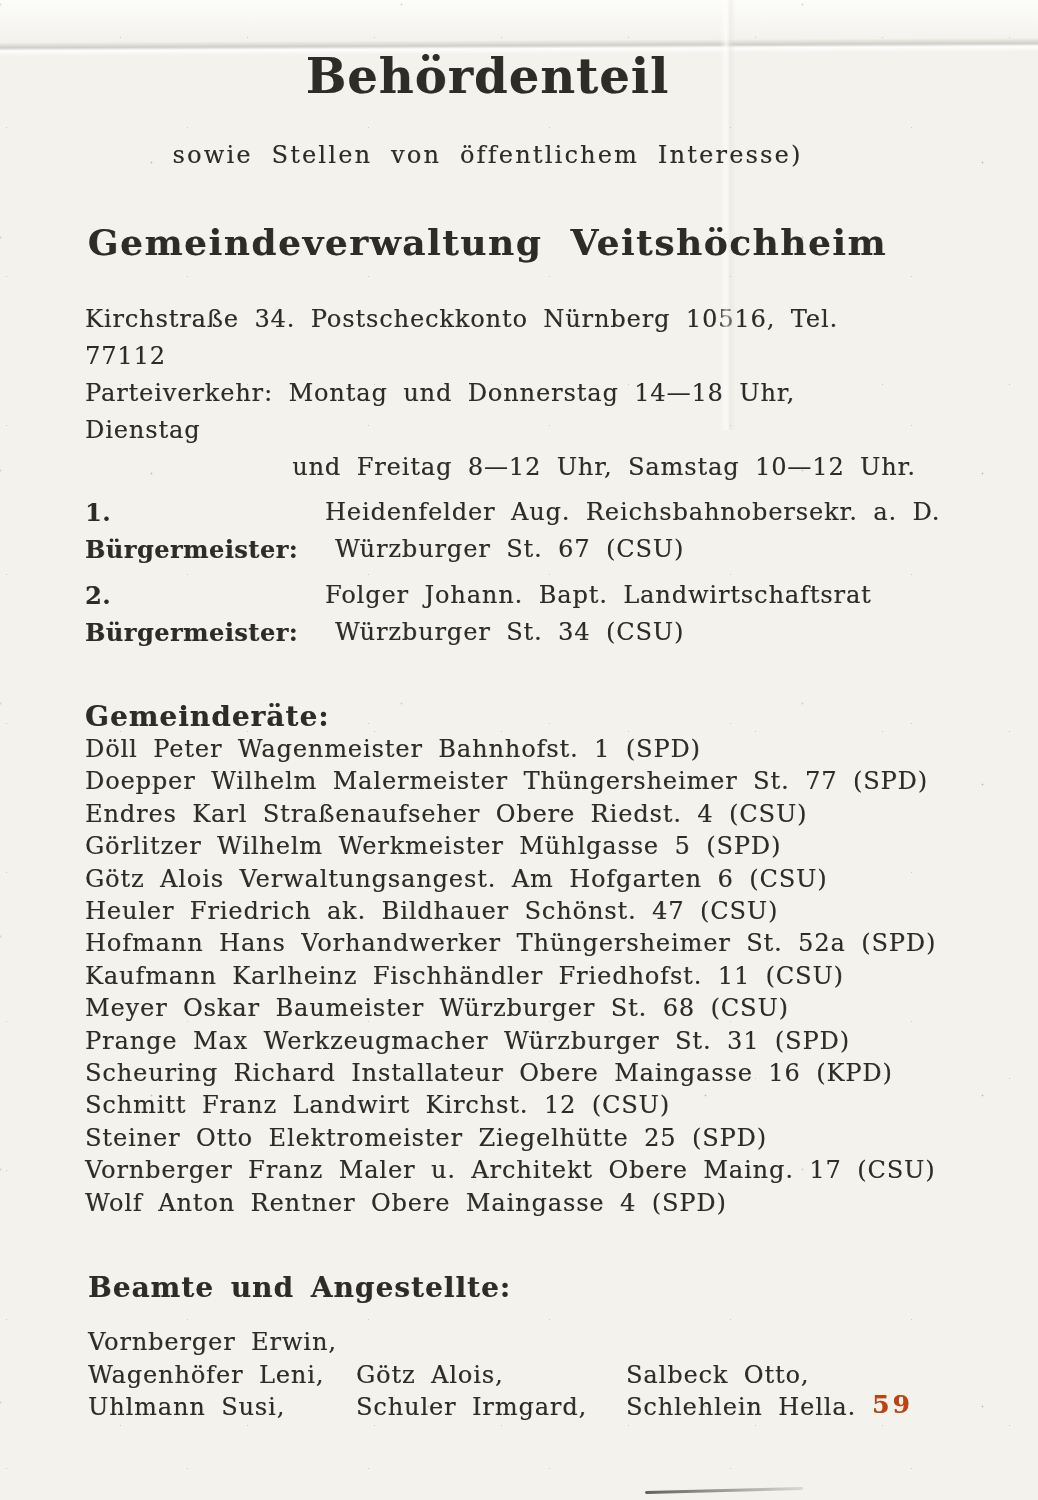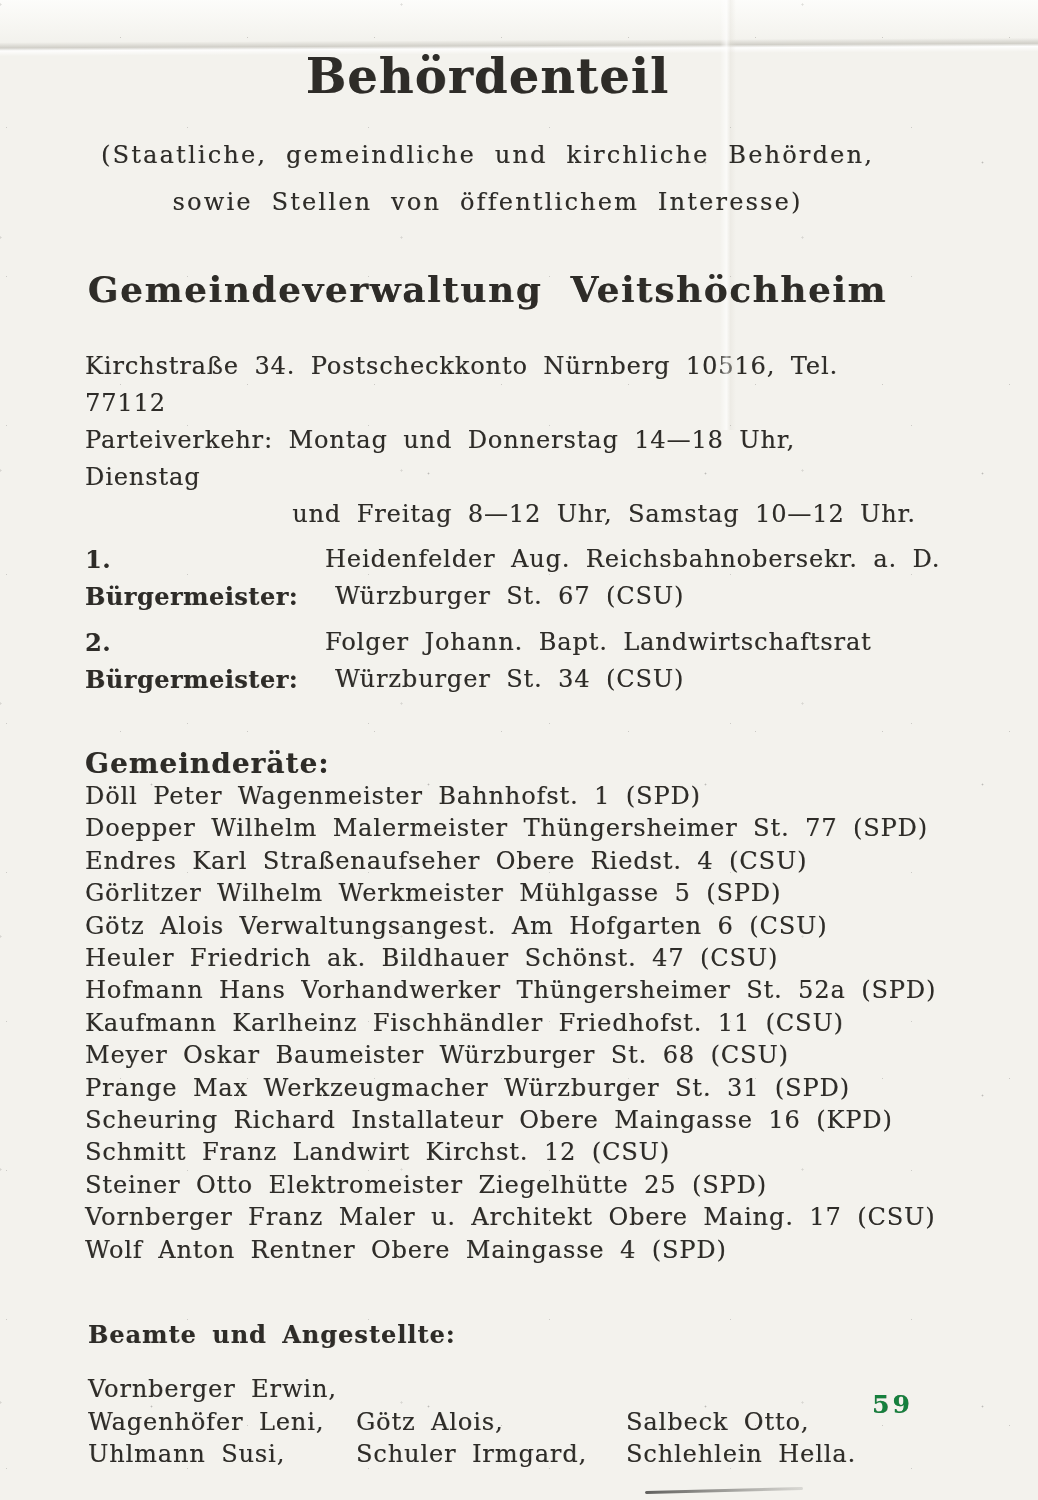--- a/index.html
+++ b/index.html
@@ -128,55 +128,54 @@
     font-weight: bold;
     letter-spacing: 1px;
   }
   .council-list {
     margin-left: 85px;
     line-height: 32.4px;
   }
 
   .staff-heading {
     margin: 52px 0 0 88px;
-    font-size: 24px;
+    font-size: 28px;
     line-height: 33px;
     font-weight: bold;
     letter-spacing: 1px;
     word-spacing: 6px;
   }
   .staff-grid {
     display: grid;
     grid-template-columns: 268px 270px auto;
     margin: 22px 0 0 88px;
     line-height: 32.5px;
   }
 
   .page-number {
     position: absolute;
     top: 1390px;
     left: 872px;
     font-size: 25px;
     font-weight: bold;
     letter-spacing: 3px;
-    color: #15803d;
+    color: #c2410c;
   }
 </style>
 </head>
 <body>
 
 <div class="paper">
   <div class="top-light"></div>
   <div class="crease-top"></div>
   <div class="crease-vertical"></div>
 
   <div class="center-col">
     <h1 class="doc-title ink">Behördenteil</h1>
     <div class="subtitle ink">
-      <div>(Staatliche, gemeindliche und kirchliche Behörden,</div>
       <div>sowie Stellen von öffentlichem Interesse)</div>
     </div>
     <h2 class="office-heading ink">Gemeindeverwaltung Veitshöchheim</h2>
   </div>
 
   <div class="contact-block body-text ink">
     <div>Kirchstraße 34. Postscheckkonto Nürnberg 10516, Tel. 77112</div>
     <div>Parteiverkehr: Montag und Donnerstag 14—18 Uhr, Dienstag</div>
     <div class="contact-indent">und Freitag 8—12 Uhr, Samstag 10—12 Uhr.</div>
   </div>

